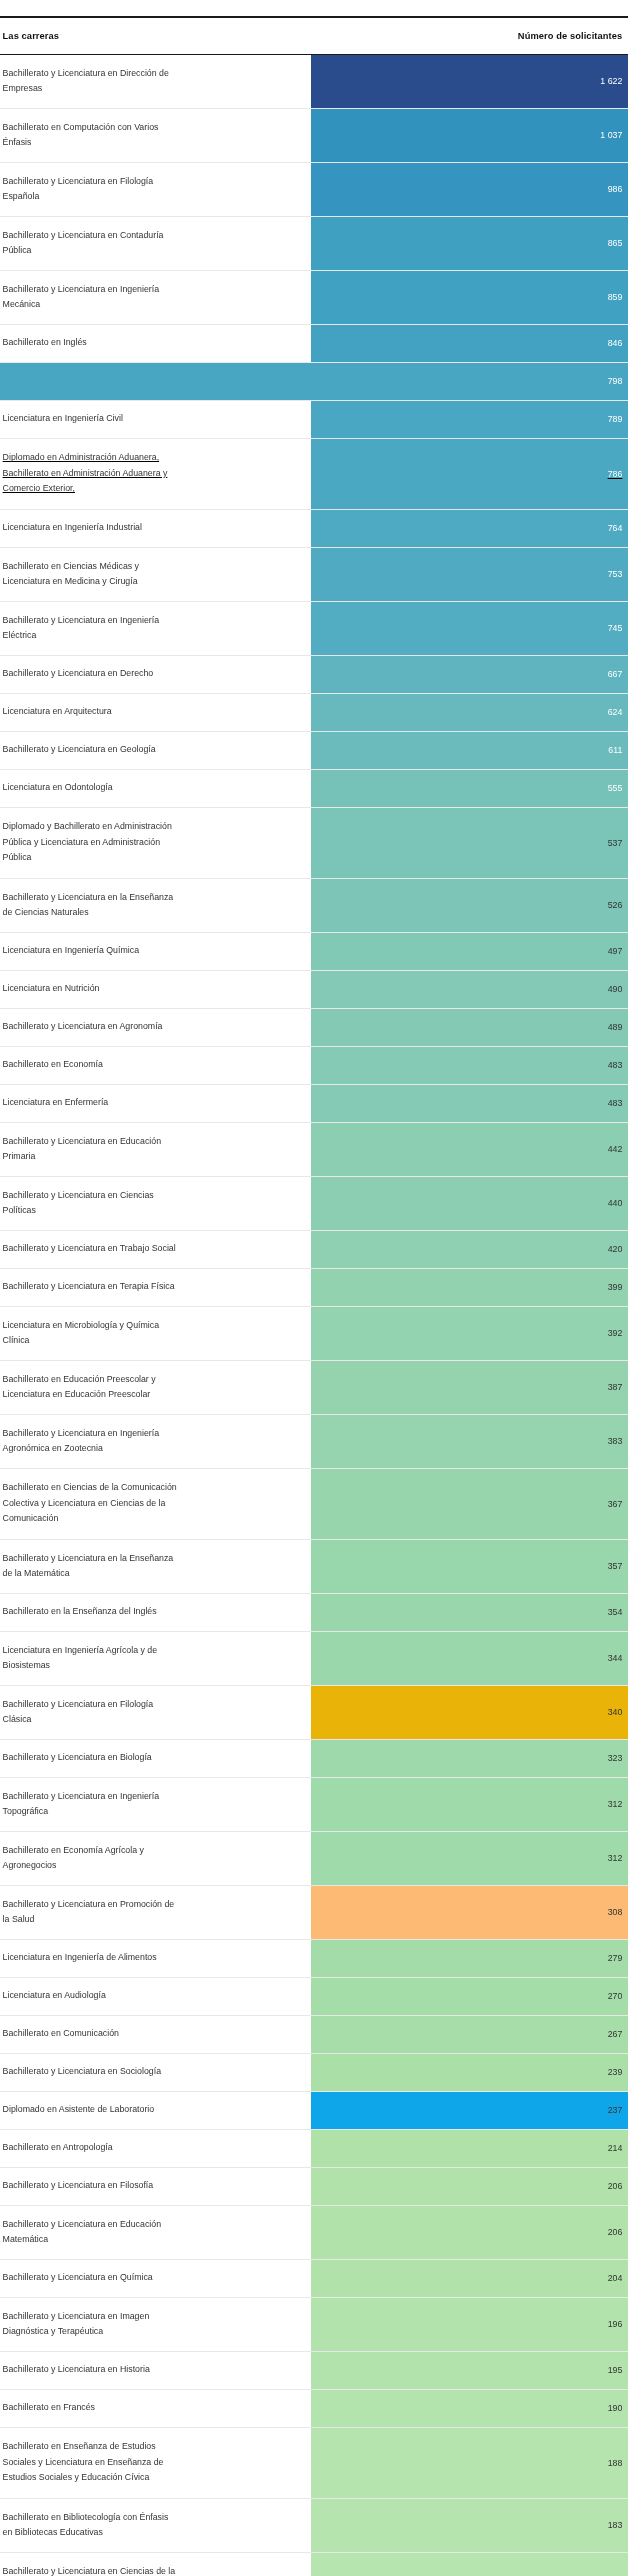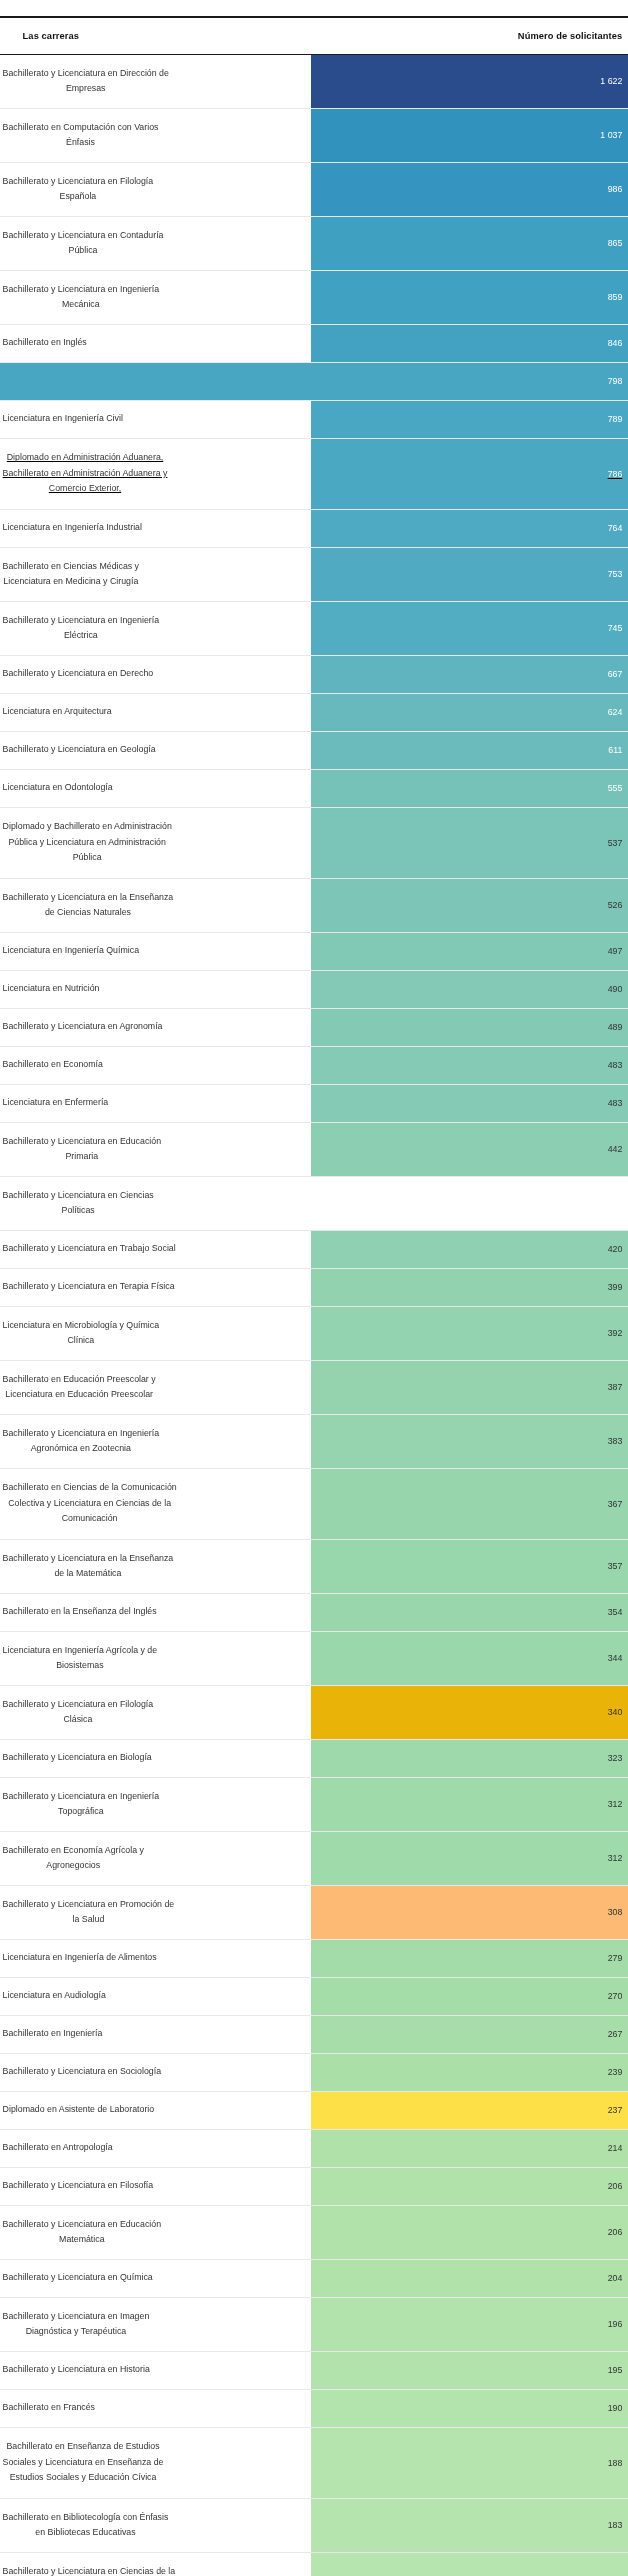--- a/index.html
+++ b/index.html
@@ -1,23 +1,23 @@
 <!DOCTYPE html>
 <html style="font-size:8.2px"><head>
 <meta charset="utf-8">
 <style>
   html,body{margin:0;padding:0;background:#ffffff;}
   body{width:629px;font-family:"Liberation Sans",sans-serif;-webkit-font-smoothing:antialiased;}
   .chart{padding-top:15.5px;}
   .top-rule{height:2.1px;background:#1a1a1a;}
-  .thead{display:flex;height:36px;align-items:center;border-bottom:1px solid #1a1a1a;padding-left:20px;}
+  .thead{display:flex;height:36px;align-items:center;border-bottom:1px solid #1a1a1a;}
   .th{font-weight:bold;font-size:9.3px;color:#111;letter-spacing:0.1px;}
   .th-left{flex:1;padding-left:2.6px;}
   .th-right{padding-right:6.7px;text-align:right;}
-  .row{display:flex;align-items:stretch;border-bottom:0.5px solid rgba(0,0,0,0.09);box-sizing:border-box;text-align:center;}
+  .row{display:flex;align-items:stretch;border-bottom:0.5px solid rgba(0,0,0,0.09);box-sizing:border-box;}
   .cell-label{width:311px;box-sizing:border-box;padding:9.3px 7.2px 9.3px 2.6px;display:flex;align-items:center;
               white-space:pre-line;font-size:8.8px;line-height:15.5px;color:#333333;}
   .cell-value{flex:1;display:flex;align-items:center;justify-content:flex-end;
               padding-right:6.7px;font-size:8.8px;}
 </style>
 </head>
 <body>
 
 <div class="chart">
   <div class="top-rule"></div>
@@ -202,20 +202,23 @@
     <div class="cell-label">Bachillerato y Licenciatura en Educación
 Primaria</div>
     <div class="cell-value" style="background: rgb(139, 206, 178);">
       <span class="num" style="color: rgb(51, 51, 51);">442</span>
     </div>
   </div>
 
   <div class="row" style="min-height: 54px;">
     <div class="cell-label">Bachillerato y Licenciatura en Ciencias
 Políticas</div>
+    <div class="cell-value" style="background: rgb(139, 206, 177);">
+      <span class="num" style="color: rgb(51, 51, 51);">440</span>
+    </div>
   </div>
 
   <div class="row" style="min-height: 38px;">
     <div class="cell-label">Bachillerato y Licenciatura en Trabajo Social</div>
     <div class="cell-value" style="background: rgb(142, 208, 177);">
       <span class="num" style="color: rgb(51, 51, 51);">420</span>
     </div>
   </div>
 
   <div class="row" style="min-height: 38px;">
@@ -328,36 +331,36 @@
   </div>
 
   <div class="row" style="min-height: 38px;">
     <div class="cell-label">Licenciatura en Audiología</div>
     <div class="cell-value" style="background: rgb(165, 221, 169);">
       <span class="num" style="color: rgb(51, 51, 51);">270</span>
     </div>
   </div>
 
   <div class="row" style="min-height: 38px;">
-    <div class="cell-label">Bachillerato en Ingeniería</div>
+    <div class="cell-label">Bachillerato en Comunicación</div>
     <div class="cell-value" style="background: rgb(166, 221, 168);">
       <span class="num" style="color: rgb(51, 51, 51);">267</span>
     </div>
   </div>
 
   <div class="row" style="min-height: 38px;">
     <div class="cell-label">Bachillerato y Licenciatura en Sociología</div>
     <div class="cell-value" style="background: rgb(170, 224, 167);">
       <span class="num" style="color: rgb(51, 51, 51);">239</span>
     </div>
   </div>
 
   <div class="row" style="min-height: 38px;">
     <div class="cell-label">Diplomado en Asistente de Laboratorio</div>
-    <div class="cell-value" style="background: #fde047;">
+    <div class="cell-value" style="background: #0ea5e9;">
       <span class="num" style="color: rgb(51, 51, 51);">237</span>
     </div>
   </div>
 
   <div class="row" style="min-height: 38px;">
     <div class="cell-label">Bachillerato en Antropología</div>
     <div class="cell-value" style="background: rgb(175, 225, 168);">
       <span class="num" style="color: rgb(51, 51, 51);">214</span>
     </div>
   </div>

